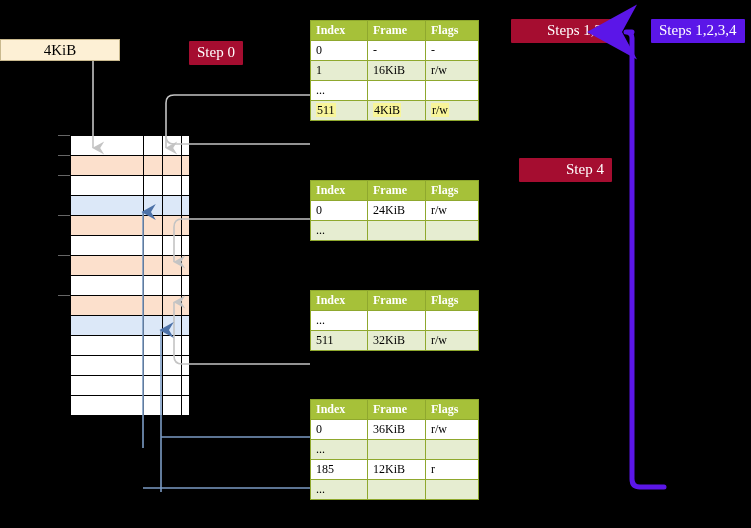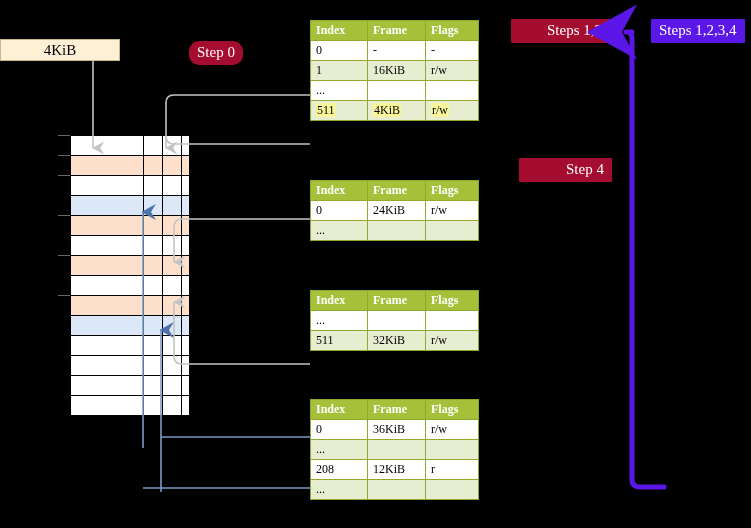--- a/index.html
+++ b/index.html
@@ -85,21 +85,21 @@
 </style>
 </head>
 <body>
 
 <div class="stage">
 
   <div class="kib-box" style="left:0px;top:39px;width:120px;height:22px;">
     <span>4KiB</span>
   </div>
 
-  <div class="badge red" style="left:189px;top:41px;border-radius:10px;">Step 0</div>
+  <div class="badge red" style="left:189px;top:41px;">Step 0</div>
   <div class="badge red" style="left:511px;top:19px;padding-left:36px;">Steps 1,2,3</div>
   <div class="badge blue" style="left:651px;top:19px;">Steps 1,2,3,4</div>
   <div class="badge red" style="left:519px;top:158px;padding-left:47px;">Step 4</div>
 
   <div class="memgrid" style="left:70px;top:135px;width:120px;height:281px;" id="memgrid">
       <div class="memrow" style="top: 0px; height: 21px; width: 120px;"></div>
       <div class="memrow peach" style="top: 20px; height: 21px; width: 120px;"></div>
       <div class="memrow" style="top: 40px; height: 21px; width: 120px;"></div>
       <div class="memrow blue" style="top: 60px; height: 21px; width: 120px;"></div>
       <div class="memrow peach" style="top: 80px; height: 21px; width: 120px;"></div>
@@ -250,21 +250,21 @@
           <td class="c-index">0</td>
           <td class="c-frame">36KiB</td>
           <td class="c-flags">r/w</td>
         </tr>
         <tr class="alt">
           <td class="c-index">...</td>
           <td class="c-frame"></td>
           <td class="c-flags"></td>
         </tr>
         <tr class="white">
-          <td class="c-index">208</td>
+          <td class="c-index">185</td>
           <td class="c-frame">12KiB</td>
           <td class="c-flags">r</td>
         </tr>
         <tr class="alt">
           <td class="c-index">...</td>
           <td class="c-frame"></td>
           <td class="c-flags"></td>
         </tr>
       </tbody>
     </table>

